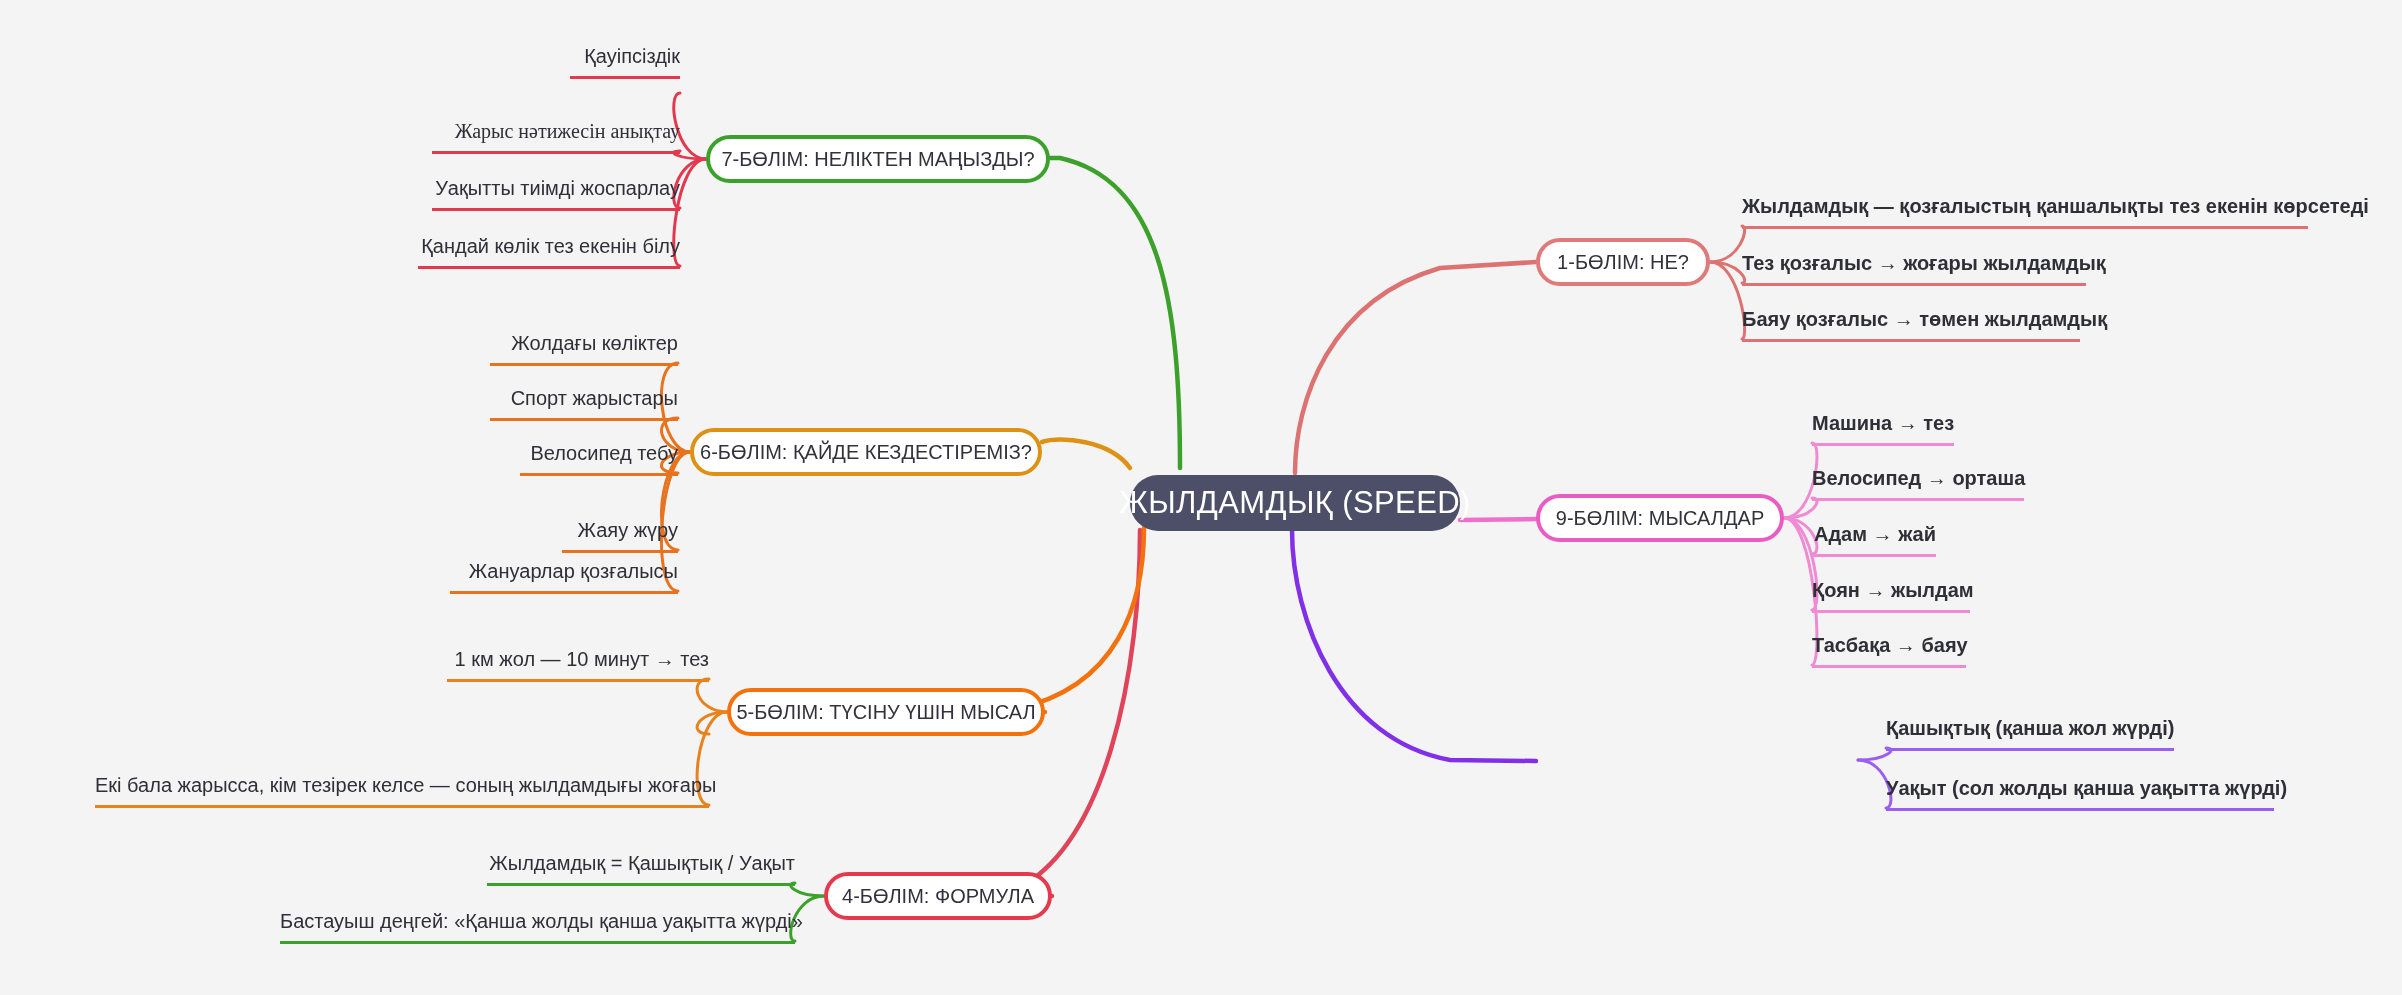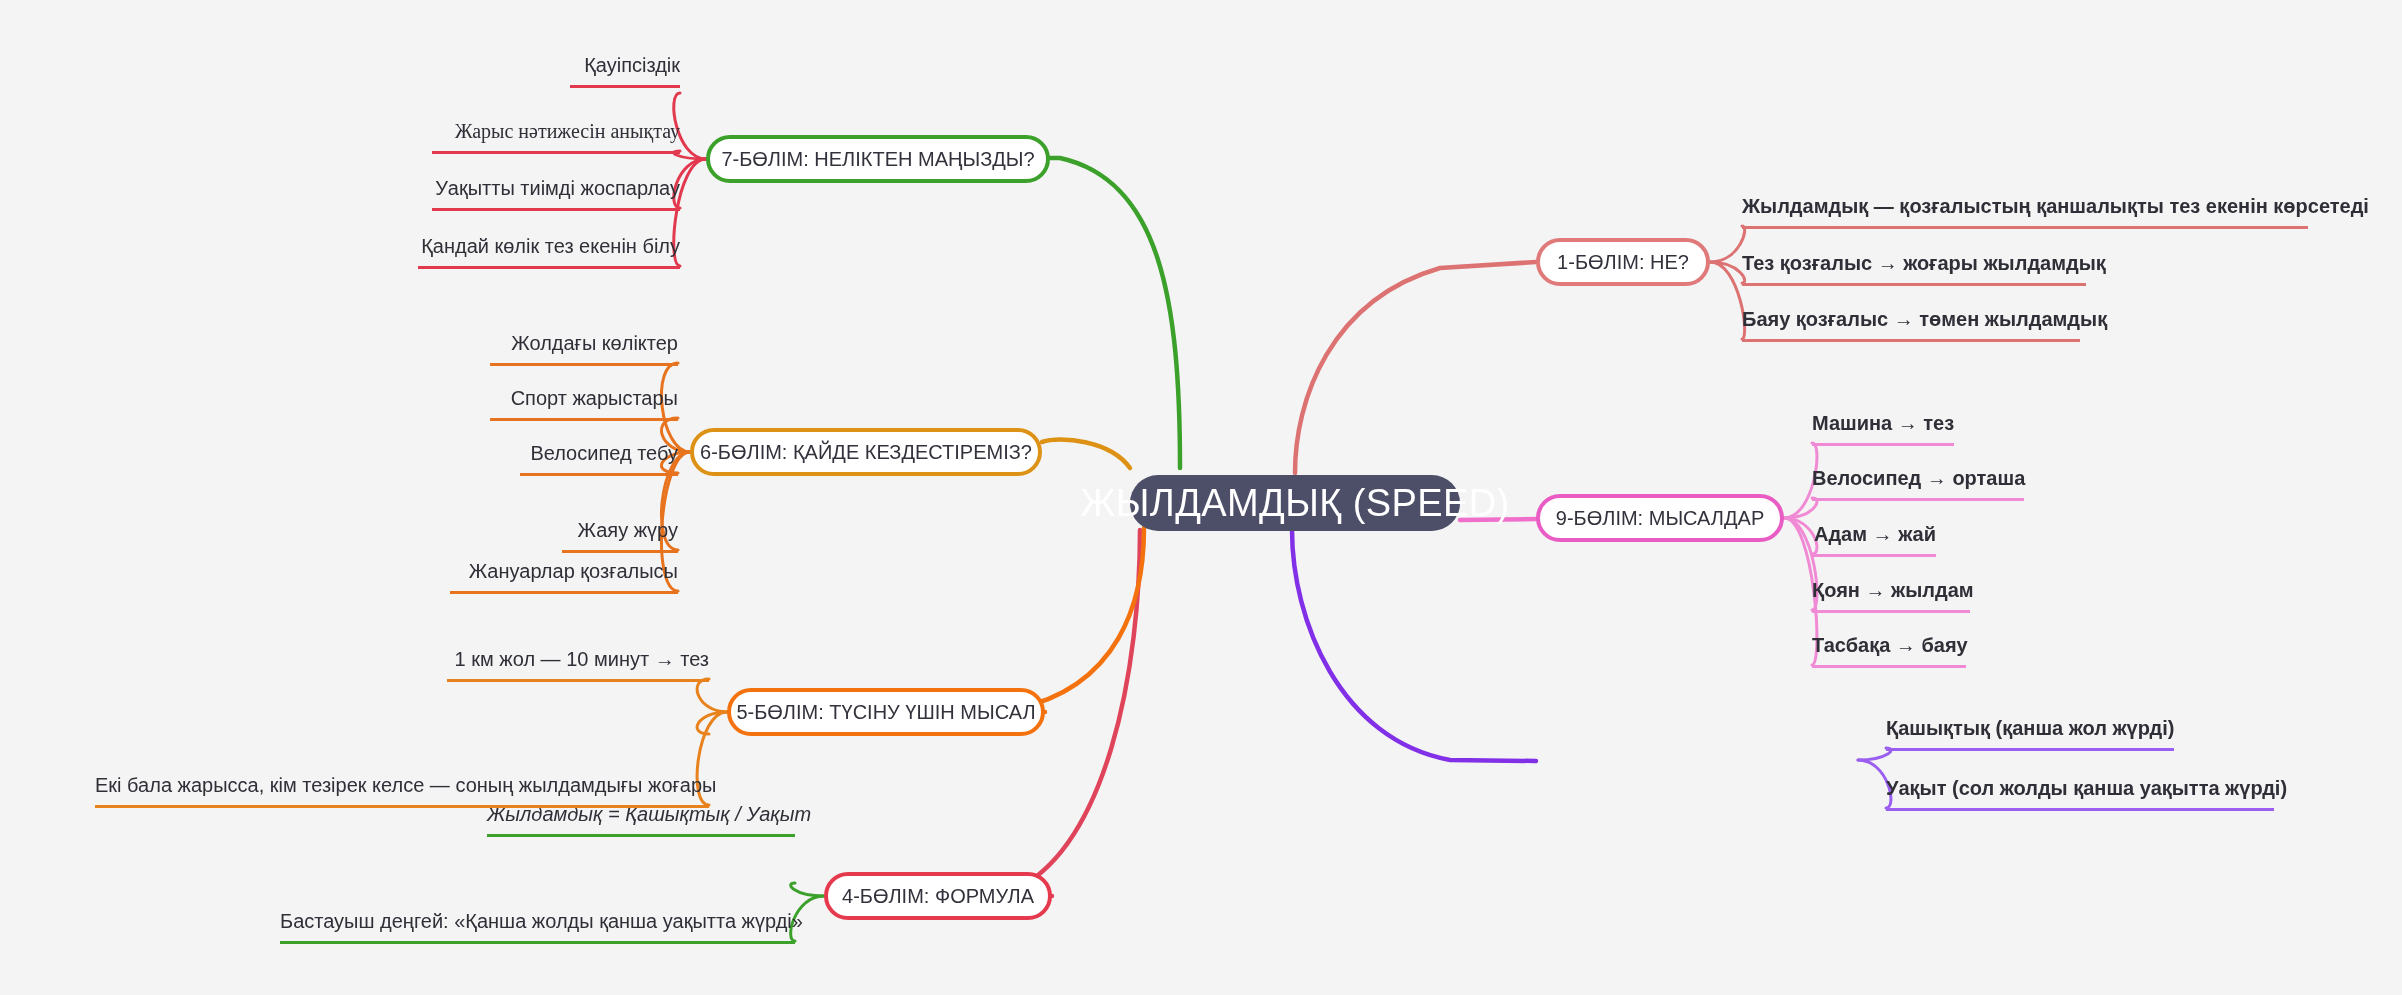--- a/index.html
+++ b/index.html
@@ -11,21 +11,21 @@
     position:relative;
   }
   #mindmap{position:absolute;inset:0;width:2402px;height:995px;}
   #edges{position:absolute;left:0;top:0;width:2402px;height:995px;pointer-events:none;}
 
   .central-node{
     position:absolute;
     background:#4d4f68;
     color:#ffffff;
     border-radius:34px;
-    font-size:38px;
+    font-size:31px;
     letter-spacing:.4px;
     display:flex;align-items:center;justify-content:center;
     white-space:nowrap;
     padding:8px 30px;
     box-sizing:border-box;
     z-index:5;
   }
 
   .branch-node{
     position:absolute;
@@ -110,35 +110,35 @@
     <div class="leaf right" style="left: 1812px; top: 410px; width: 142px; border-bottom-color: rgb(240, 138, 212);"><span>Машина → тез</span></div>
     <div class="leaf right" style="left: 1812px; top: 465px; width: 212px; border-bottom-color: rgb(240, 138, 212);"><span>Велосипед → орташа</span></div>
     <div class="leaf right" style="left: 1812px; top: 521px; width: 124px; border-bottom-color: rgb(240, 138, 212);"><span>Адам → жай</span></div>
     <div class="leaf right" style="left: 1812px; top: 577px; width: 158px; border-bottom-color: rgb(240, 138, 212);"><span>Қоян → жылдам</span></div>
     <div class="leaf right" style="left: 1812px; top: 632px; width: 154px; border-bottom-color: rgb(240, 138, 212);"><span>Тасбақа → баяу</span></div>
     <div class="leaf right" style="left: 1886px; top: 715px; width: 288px; border-bottom-color: rgb(154, 94, 240);"><span>Қашықтық (қанша жол жүрді)</span></div>
     <div class="leaf right" style="left: 1886px; top: 775px; width: 388px; border-bottom-color: rgb(154, 94, 240);"><span>Уақыт (сол жолды қанша уақытта жүрді)</span></div>
     <div class="branch-node" style="left: 824px; top: 872px; width: 228px; height: 48px; border-color: rgb(229, 58, 77);">
       <span>4-БӨЛІМ: ФОРМУЛА</span>
     </div>
-    <div class="leaf left" style="left: 487px; top: 801px; width: 308px; border-bottom-color: rgb(59, 161, 43); font-style: italic;"><span>Жылдамдық = Қашықтық / Уақыт</span></div>
+    <div class="leaf left" style="left: 487px; top: 850px; width: 308px; border-bottom-color: rgb(59, 161, 43);"><span>Жылдамдық = Қашықтық / Уақыт</span></div>
     <div class="leaf left" style="left: 280px; top: 908px; width: 515px; border-bottom-color: rgb(59, 161, 43);"><span>Бастауыш деңгей: «Қанша жолды қанша уақытта жүрді»</span></div>
     <div class="branch-node" style="left: 727px; top: 688px; width: 318px; height: 48px; border-color: rgb(244, 114, 14);">
       <span>5-БӨЛІМ: ТҮСІНУ ҮШІН МЫСАЛ</span>
     </div>
     <div class="leaf left" style="left: 447px; top: 646px; width: 262px; border-bottom-color: rgb(232, 130, 28);"><span>1 км жол — 10 минут → тез</span></div>
     <div class="leaf left" style="left: 95px; top: 772px; width: 614px; border-bottom-color: rgb(232, 130, 28);"><span>Екі бала жарысса, кім тезірек келсе — соның жылдамдығы жоғары</span></div>
     <div class="branch-node" style="left: 690px; top: 428px; width: 352px; height: 48px; border-color: rgb(221, 146, 22);">
       <span>6-БӨЛІМ: ҚАЙДЕ КЕЗДЕСТІРЕМІЗ?</span>
     </div>
     <div class="leaf left" style="left: 490px; top: 330px; width: 188px; border-bottom-color: rgb(232, 115, 30);"><span>Жолдағы көліктер</span></div>
     <div class="leaf left" style="left: 490px; top: 385px; width: 188px; border-bottom-color: rgb(232, 115, 30);"><span>Спорт жарыстары</span></div>
     <div class="leaf left" style="left: 520px; top: 440px; width: 158px; border-bottom-color: rgb(232, 115, 30);"><span>Велосипед тебу</span></div>
     <div class="leaf left" style="left: 562px; top: 517px; width: 116px; border-bottom-color: rgb(232, 115, 30);"><span>Жаяу жүру</span></div>
     <div class="leaf left" style="left: 450px; top: 558px; width: 228px; border-bottom-color: rgb(232, 115, 30);"><span>Жануарлар қозғалысы</span></div>
     <div class="branch-node" style="left: 706px; top: 135px; width: 344px; height: 48px; border-color: rgb(59, 161, 43);">
       <span>7-БӨЛІМ: НЕЛІКТЕН МАҢЫЗДЫ?</span>
     </div>
-    <div class="leaf left" style="left: 570px; top: 52px; width: 110px; border-bottom-color: rgb(227, 57, 79);"><span>Қауіпсіздік</span></div>
+    <div class="leaf left" style="left: 570px; top: 43px; width: 110px; border-bottom-color: rgb(227, 57, 79);"><span>Қауіпсіздік</span></div>
     <div class="leaf left" style="left: 432px; top: 118px; width: 248px; border-bottom-color: rgb(227, 57, 79); font-family: Liberation Serif, serif;"><span>Жарыс нәтижесін анықтау</span></div>
     <div class="leaf left" style="left: 432px; top: 175px; width: 248px; border-bottom-color: rgb(227, 57, 79);"><span>Уақытты тиімді жоспарлау</span></div>
     <div class="leaf left" style="left: 418px; top: 233px; width: 262px; border-bottom-color: rgb(227, 57, 79);"><span>Қандай көлік тез екенін білу</span></div>
   </div>
 
 </body></html>

